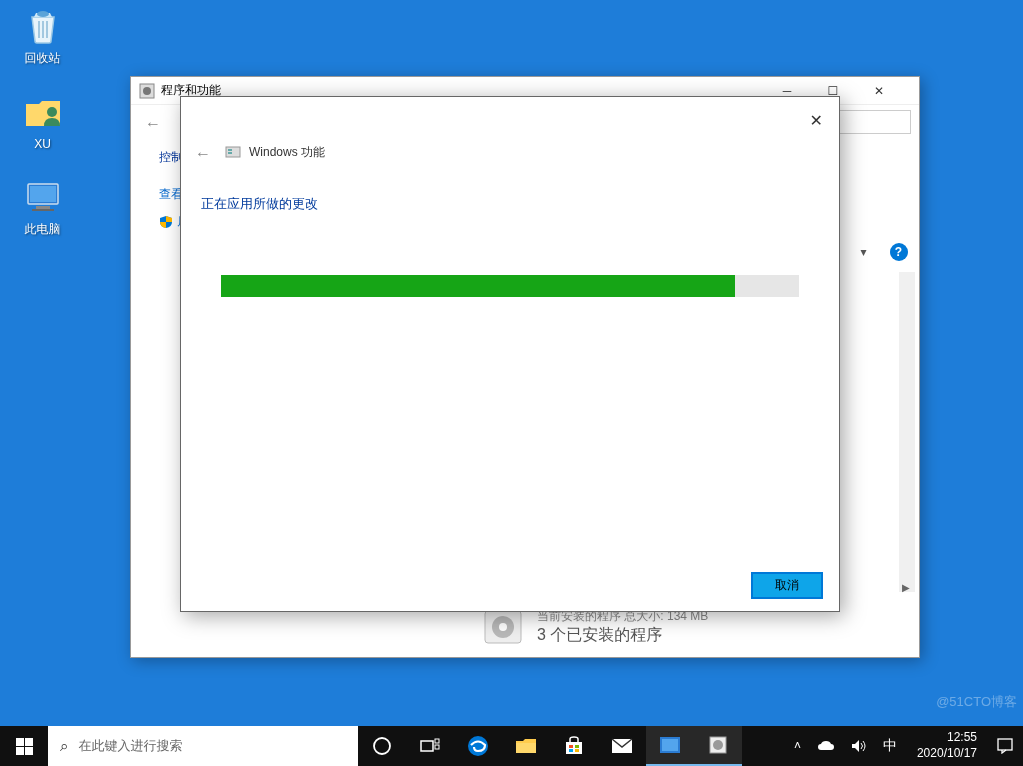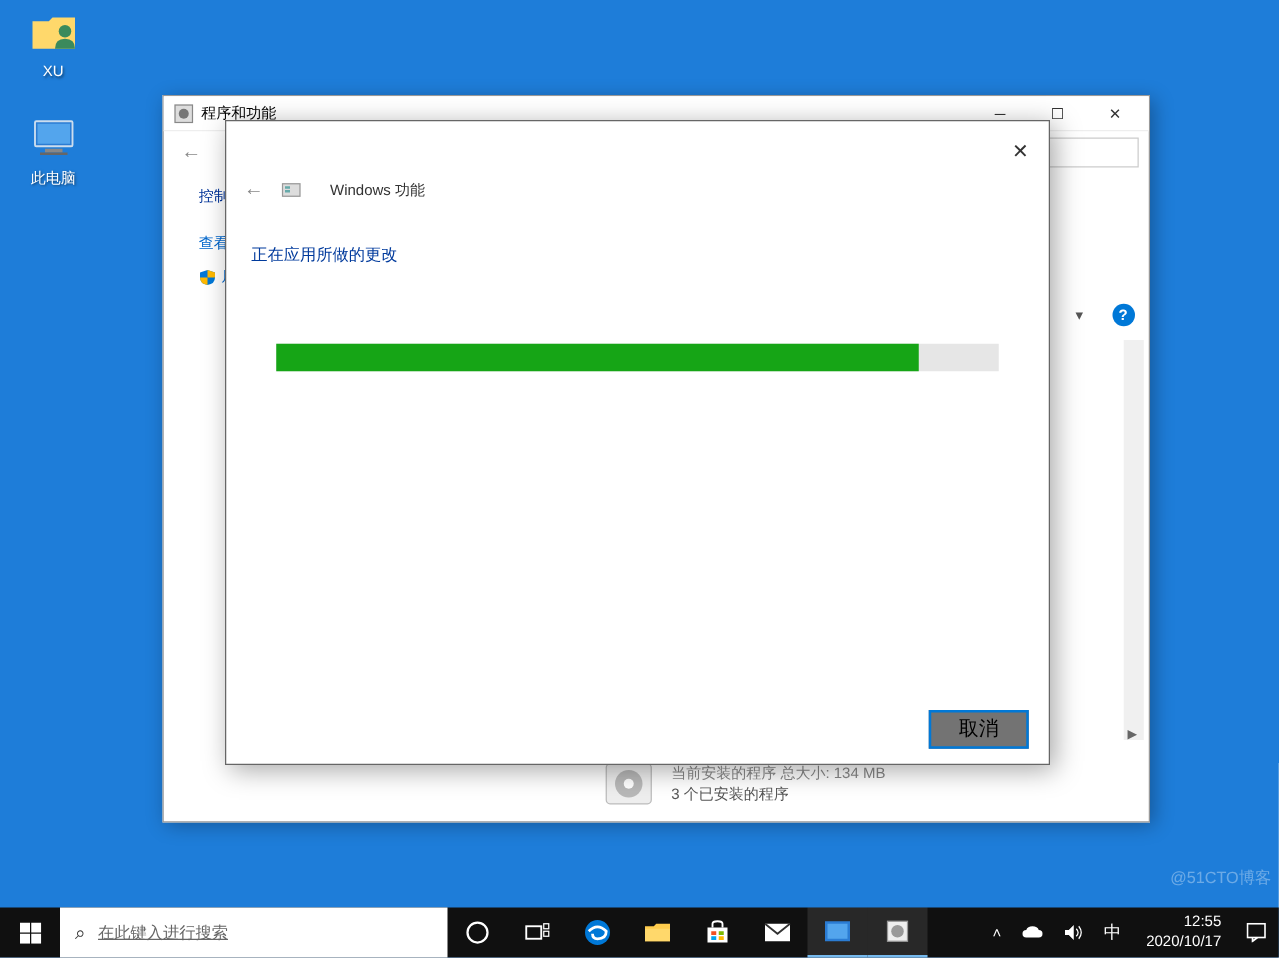--- a/index.html
+++ b/index.html
@@ -6,85 +6,96 @@
     body { width: 1023px; height: 766px; background: #1e7dd9; position: relative; overflow: hidden; }
 
     
     .desktop-icons { position: absolute; top: 5px; left: 5px; display: flex; flex-direction: column; gap: 25px; }
     .desktop-icon { width: 75px; display: flex; flex-direction: column; align-items: center; gap: 3px; cursor: pointer; }
     .desktop-icon .icon-img { width: 42px; height: 42px; display: flex; align-items: center; justify-content: center; }
     .desktop-icon .label { color: #fff; font-size: 12px; text-align: center; text-shadow: 1px 1px 2px rgba(0,0,0,0.5); }
 
     
     .programs-window { position: absolute; top: 76px; left: 130px; width: 790px; height: 582px; background: #fff; border: 1px solid #999; box-shadow: 3px 3px 15px rgba(0,0,0,0.3); }
-    .programs-titlebar { height: 28px; background: #fff; display: flex; align-items: center; padding: 0 4px 0 8px; border-bottom: 1px solid #eee; }
+    .programs-titlebar { height: 28px; background: #fff; display: flex; align-items: center; padding: 0 17px 0 8px; border-bottom: 1px solid #eee; }
     .programs-titlebar .t-icon { width: 16px; height: 16px; margin-right: 6px; }
     .programs-titlebar .t-title { font-size: 12px; color: #000; flex: 1; }
     .programs-titlebar .win-btns { display: flex; }
     .programs-titlebar .win-btn { width: 46px; height: 28px; display: flex; align-items: center; justify-content: center; font-size: 12px; color: #333; cursor: pointer; }
 
     .programs-nav { height: 34px; display: flex; align-items: center; padding: 0 8px; gap: 10px; }
     .programs-nav .nav-btn { font-size: 16px; color: #888; cursor: pointer; padding: 2px 6px; }
     .programs-nav .addr-bar { flex: 1; height: 24px; border: 1px solid #ccc; margin-left: 10px; }
 
     .programs-body { display: flex; height: calc(100% - 28px - 34px); }
     .programs-sidebar { width: 200px; padding: 10px 0 0 28px; }
     .sidebar-item { font-size: 12px; color: #0066cc; margin-bottom: 10px; cursor: pointer; display: flex; align-items: center; gap: 4px; }
     .sidebar-item.heading { color: #003399; margin-bottom: 20px; }
     .shield-sm { width: 14px; height: 14px; }
 
     .programs-main { flex: 1; padding: 10px; }
     .programs-footer-row { position: absolute; bottom: 8px; left: 350px; display: flex; align-items: center; gap: 12px; margin-top: 21px; }
     .programs-footer-row .fimg { width: 44px; height: 44px; }
     .programs-footer-row .ftxt .line1 { font-size: 12px; color: #888; }
-    .programs-footer-row .ftxt .line2 { font-size: 12px; color: #555; }
+    .programs-footer-row .ftxt .line2 { font-size: 16px; color: #555; }
 
     .view-bar { position: absolute; top: 160px; right: 0; width: 70px; height: 30px; display: flex; align-items: center; justify-content: space-around; }
     .view-bar .vb { font-size: 12px; color: #555; }
     .help-circle { width: 18px; height: 18px; background: #0078d7; border-radius: 50%; color: #fff; display: flex; align-items: center; justify-content: center; font-size: 12px; font-weight: bold; }
 
     .scroll-right { position: absolute; right: 4px; top: 195px; bottom: 65px; width: 16px; background: #f0f0f0; }
     .scroll-right::after { content: "▶"; position: absolute; bottom: -1px; left: 3px; font-size: 10px; color: #666; }
 
     
     .features-dialog { position: absolute; top: 96px; left: 180px; width: 660px; height: 516px; background: #fff; border: 1px solid #666; box-shadow: 4px 4px 20px rgba(0,0,0,0.35); z-index: 10; }
     .features-close { position: absolute; top: 10px; right: 12px; font-size: 16px; color: #333; cursor: pointer; padding: 4px; }
     .features-header { display: flex; align-items: center; padding: 42px 0 0 10px; gap: 10px; }
     .features-header .back-arr { font-size: 16px; color: #888; padding: 4px; cursor: pointer; }
-    .features-header .f-title { font-size: 12px; color: #333; display: flex; align-items: center; gap: 23px; }
+    .features-header .f-title { font-size: 12px; color: #333; display: flex; align-items: center; gap: 8px; }
     .features-header .f-icon { width: 16px; height: 16px; }
 
     .features-status { color: #003a9c; font-size: 13px; margin: 30px 0 0 20px; }
 
     .progress-wrap { margin: 62px 40px 0 40px; height: 22px; background: #e6e6e6; position: relative; }
     .progress-fill { height: 100%; background: #16a516; }
 
     .features-btnrow { position: absolute; bottom: 12px; right: 16px; }
-    .features-cancel { padding: 3px 22px; font-size: 16px; border: 2px solid #0078d7; background: #737373; cursor: pointer; }
+    .features-cancel { padding: 3px 22px; font-size: 12px; border: 2px solid #0078d7; background: #0ea5e9; cursor: pointer; }
 
     
     .taskbar { position: absolute; bottom: 0; left: 0; right: 0; height: 40px; background: #101010; display: flex; align-items: center; color: #fff; }
     .start-btn { width: 48px; height: 40px; display: flex; align-items: center; justify-content: center; cursor: pointer; }
     .search-box { width: 310px; height: 40px; background: #fff; display: flex; align-items: center; padding: 0 12px; gap: 10px; }
     .search-box .s-icon { color: #333; font-size: 15px; }
-    .search-box .s-text { color: #666; font-size: 13px; text-decoration: underline; }
+    .search-box .s-text { color: #666; font-size: 13px; }
     .task-icon { width: 48px; height: 40px; display: flex; align-items: center; justify-content: center; cursor: pointer; font-size: 18px; }
     .task-icon.active { border-bottom: 2px solid #76b9ed; background: rgba(255,255,255,0.1); }
     .tray { margin-left: auto; display: flex; align-items: center; gap: 8px; padding: 0 6px; font-size: 12px; }
     .tray .tray-item { padding: 0 4px; cursor: pointer; }
     .clock { text-align: right; line-height: 1.3; font-size: 12px; padding: 0 8px; }
     .watermark { position: absolute; right: 6px; bottom: 55px; color: rgba(255,255,255,0.35); font-size: 13px; }
 
     
     svg { display: block; }
   </style>
 </head>
 <body>
 
 <div class="desktop-icons">
+  <div class="desktop-icon">
+    <div class="icon-img">
+      <svg width="42" height="42" viewBox="0 0 42 42">
+          <path d="M10 12 L32 12 L29 36 Q29 38 27 38 L15 38 Q13 38 13 36 Z" fill="#e8f4fb" stroke="#9cc9e6" stroke-width="1.5"></path>
+          <path d="M14 8 L28 8 L30 12 L12 12 Z" fill="#cde8f8"></path>
+          <path d="M17 16 L17 33 M21 16 L21 33 M25 16 L25 33" stroke="#8bb9d8" stroke-width="1.5"></path>
+          <ellipse cx="21" cy="9" rx="6" ry="3" fill="#5aa3d8"></ellipse>
+        </svg>
+    </div>
+    <div class="label">回收站</div>
+  </div>
   <div class="desktop-icon">
     <div class="icon-img">
       <svg width="42" height="42" viewBox="0 0 42 42">
           <path d="M4 12 L17 12 L20 9 L38 9 L38 34 L4 34 Z" fill="#ffd86b"></path>
           <circle cx="30" cy="20" r="5" fill="#3b8a5c"></circle>
           <path d="M22 34 Q22 26 30 26 Q38 26 38 34 Z" fill="#3b8a5c"></path>
         </svg>
     </div>
     <div class="label">XU</div>
   </div>

